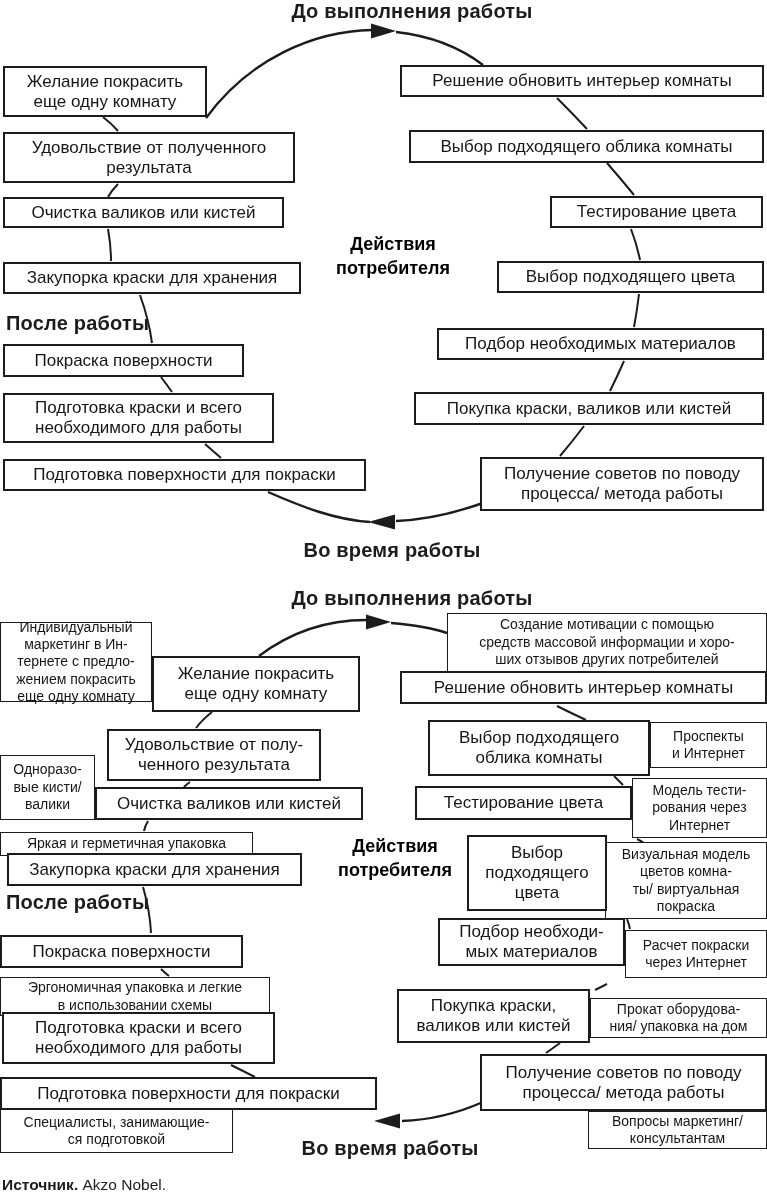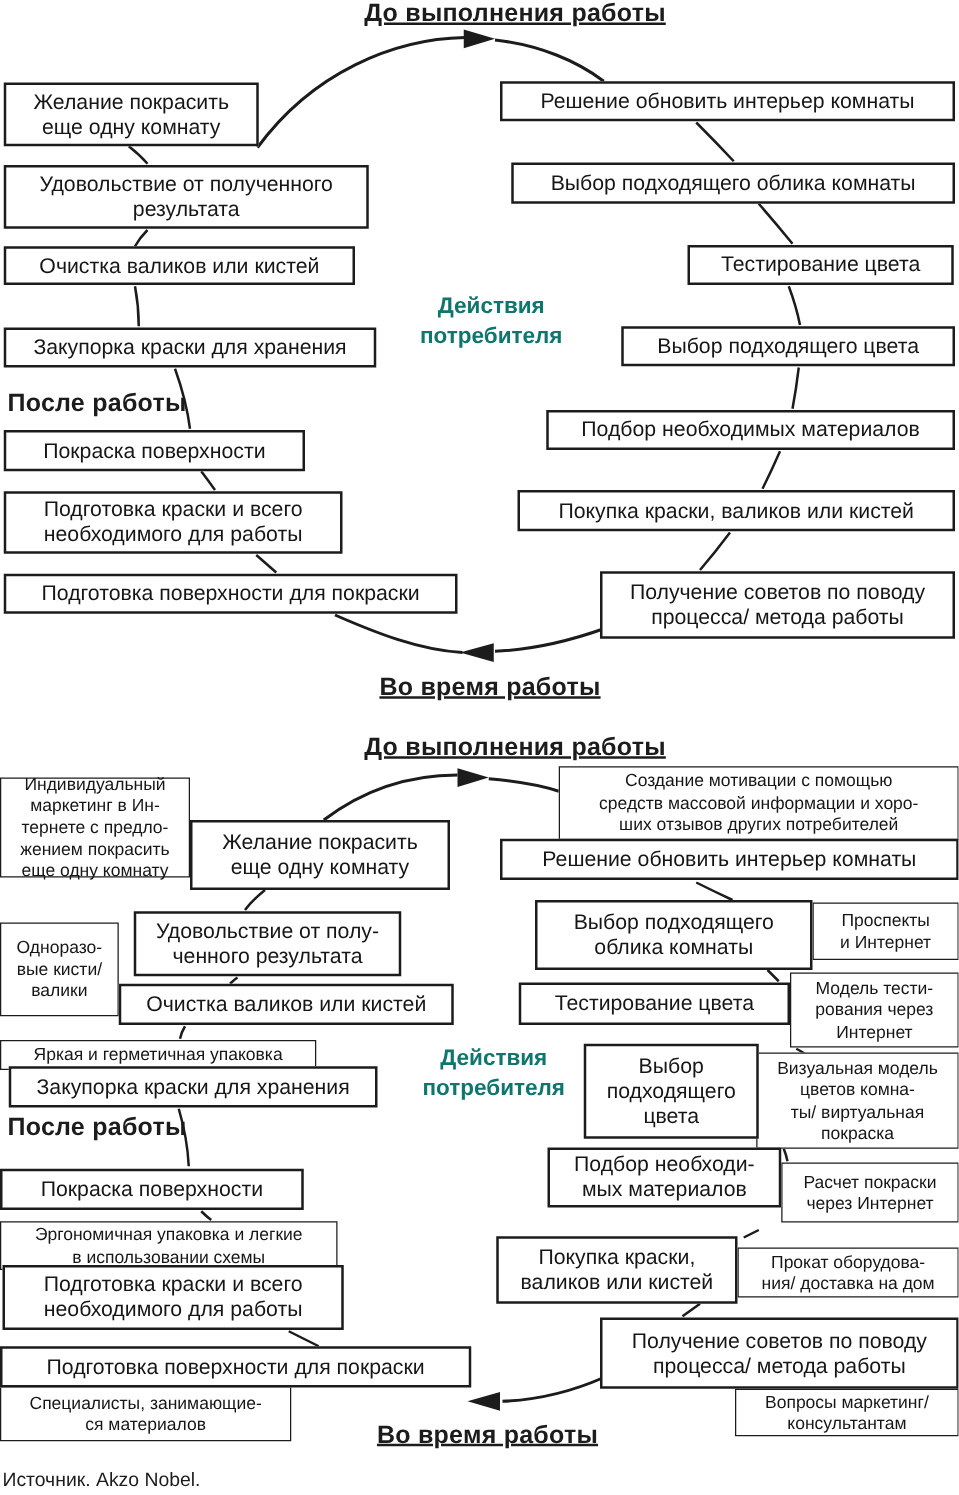--- a/index.html
+++ b/index.html
@@ -13,27 +13,27 @@
     position:absolute;background:#fff;box-sizing:border-box;z-index:1;
     display:flex;align-items:center;justify-content:center;
     text-align:center;white-space:pre-line;
   }
   .bx{border:2px solid #1c1c1c;font-size:17px;line-height:1.16;padding:2px 4px;}
   .sb{border:1.5px solid #1c1c1c;font-size:14px;line-height:1.24;padding:1px 4px;}
   .ttl{
     position:absolute;z-index:1;font-weight:bold;font-size:20px;
     white-space:pre-line;color:#1c1c1c;letter-spacing:0.2px;
   }
-  .ttl.c{text-align:center;text-decoration:underline;}
+  .ttl.c{text-align:center;}
   .ctr{
     position:absolute;z-index:1;font-weight:bold;font-size:18px;line-height:1.32;
-    white-space:pre-line;text-align:center;color:#0f766e;
+    white-space:pre-line;text-align:center;color:#000000;
   }
   .src{position:absolute;left:2px;top:1176px;z-index:1;font-size:15.5px;color:#1c1c1c;}
-  .src b{font-weight:normal;}
+  .src b{font-weight:bold;}
   .arc{fill:none;stroke:#1c1c1c;stroke-width:2.4;}
   .con{fill:none;stroke:#1c1c1c;stroke-width:2;}
   .ah{fill:#1c1c1c;stroke:none;}
 </style>
 </head>
 <body>
 
 <div class="canvas">
 
   <svg class="layer" width="767" height="1196" viewBox="0 0 767 1196">
@@ -116,45 +116,45 @@
 потребителя</div>
     <div class="ttl" style="left:6px;top:891px">После работы</div>
     <div class="ttl c" style="left:290px;top:1137px;width:200px">Во время работы</div>
 
     
     <div class="sb" style="left:0;top:622px;width:152px;height:80px">Индивидуальный
 маркетинг в Ин-
 тернете с предло-
 жением покрасить
 еще одну комнату</div>
-    <div class="sb" style="left:0;top:738px;width:95px;height:75px">Одноразо-
+    <div class="sb" style="left:0;top:755px;width:95px;height:65px">Одноразо-
 вые кисти/
 валики</div>
     <div class="sb" style="left:0;top:832px;width:253px;height:24px">Яркая и герметичная упаковка</div>
     <div class="sb" style="left:0;top:977px;width:270px;height:39px">Эргономичная упаковка и легкие
 в использовании схемы</div>
     <div class="sb" style="left:0;top:1109px;width:233px;height:44px">Специалисты, занимающие-
-ся материалов</div>
+ся подготовкой</div>
 
     <div class="sb" style="left:447px;top:613px;width:320px;height:59px">Создание мотивации с помощью
 средств массовой информации и хоро-
 ших отзывов других потребителей</div>
     <div class="sb" style="left:650px;top:722px;width:117px;height:46px">Проспекты
 и Интернет</div>
     <div class="sb" style="left:632px;top:778px;width:135px;height:60px">Модель тести-
 рования через
 Интернет</div>
     <div class="sb" style="left:605px;top:842px;width:162px;height:77px">Визуальная модель
 цветов комна-
 ты/ виртуальная
 покраска</div>
     <div class="sb" style="left:625px;top:930px;width:142px;height:48px">Расчет покраски
 через Интернет</div>
     <div class="sb" style="left:590px;top:998px;width:177px;height:40px">Прокат оборудова-
-ния/ доставка на дом</div>
+ния/ упаковка на дом</div>
     <div class="sb" style="left:588px;top:1111px;width:179px;height:38px">Вопросы маркетинг/
 консультантам</div>
 
     
     <div class="bx" style="left:152px;top:656px;width:208px;height:56px">Желание покрасить
 еще одну комнату</div>
     <div class="bx" style="left:107px;top:729px;width:214px;height:52px">Удовольствие от полу-
 ченного результата</div>
     <div class="bx" style="left:95px;top:787px;width:268px;height:33px">Очистка валиков или кистей</div>
     <div class="bx" style="left:7px;top:853px;width:295px;height:33px">Закупорка краски для хранения</div>

